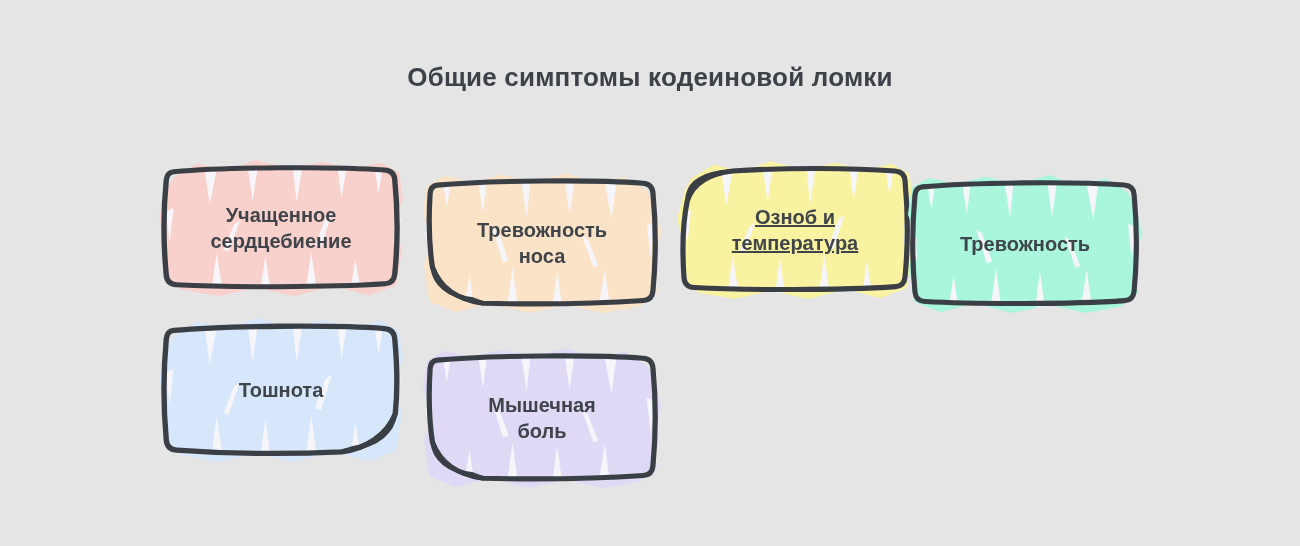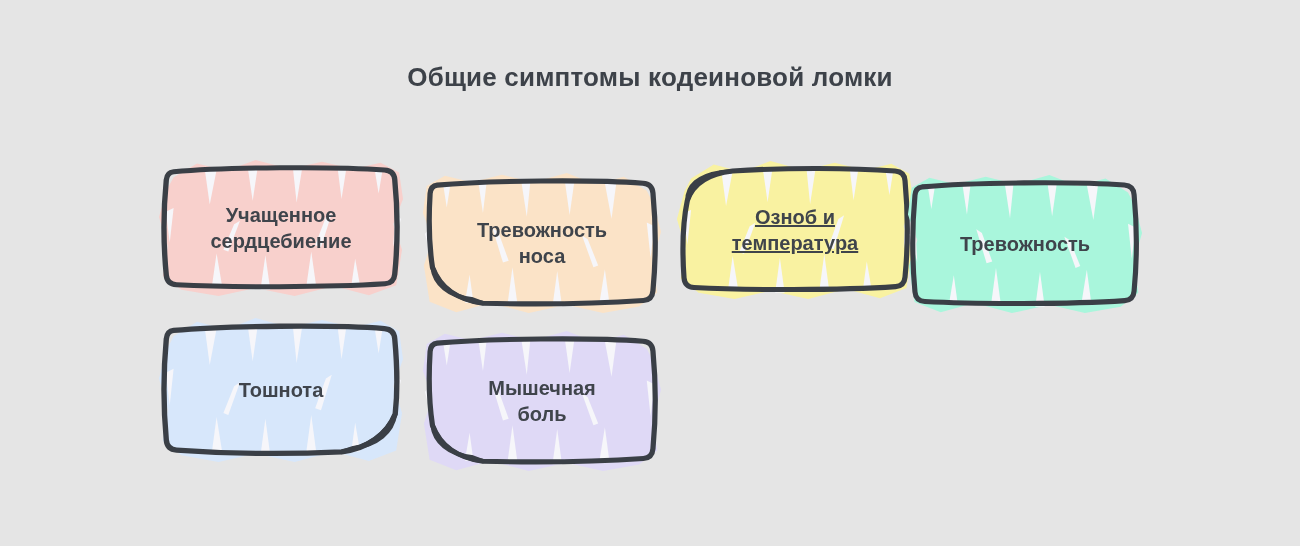--- a/index.html
+++ b/index.html
@@ -44,21 +44,21 @@
     color:#3f444b;
     padding:0 26px;
     z-index:2;
   }
   
   .pos-0{left:158px;top:159px;width:246px;height:138px;}
   .pos-1{left:422px;top:172px;width:240px;height:142px;}
   .pos-2{left:676px;top:160px;width:238px;height:140px;}
   .pos-3{left:907px;top:174px;width:236px;height:140px;}
   .pos-4{left:158px;top:317px;width:246px;height:146px;text-decoration:underline;}
-  .pos-5{left:422px;top:330px;width:240px;height:142px;}
+  .pos-5{left:422px;top:347px;width:240px;height:142px;}
 </style>
 </head>
 <body style="--bg: #f6f6fa;">
 
 <div class="canvas" style="background: #e5e5e5;">
   <div class="diagram-title" style="color: rgb(61, 66, 73);">Общие симптомы кодеиновой ломки</div>
 
   <div class="note pos-0" style="--c: #f8d0cc; --s: #3a3f46;">
     <div class="note-bg">
         <svg viewBox="0 0 252 152" preserveAspectRatio="none">

